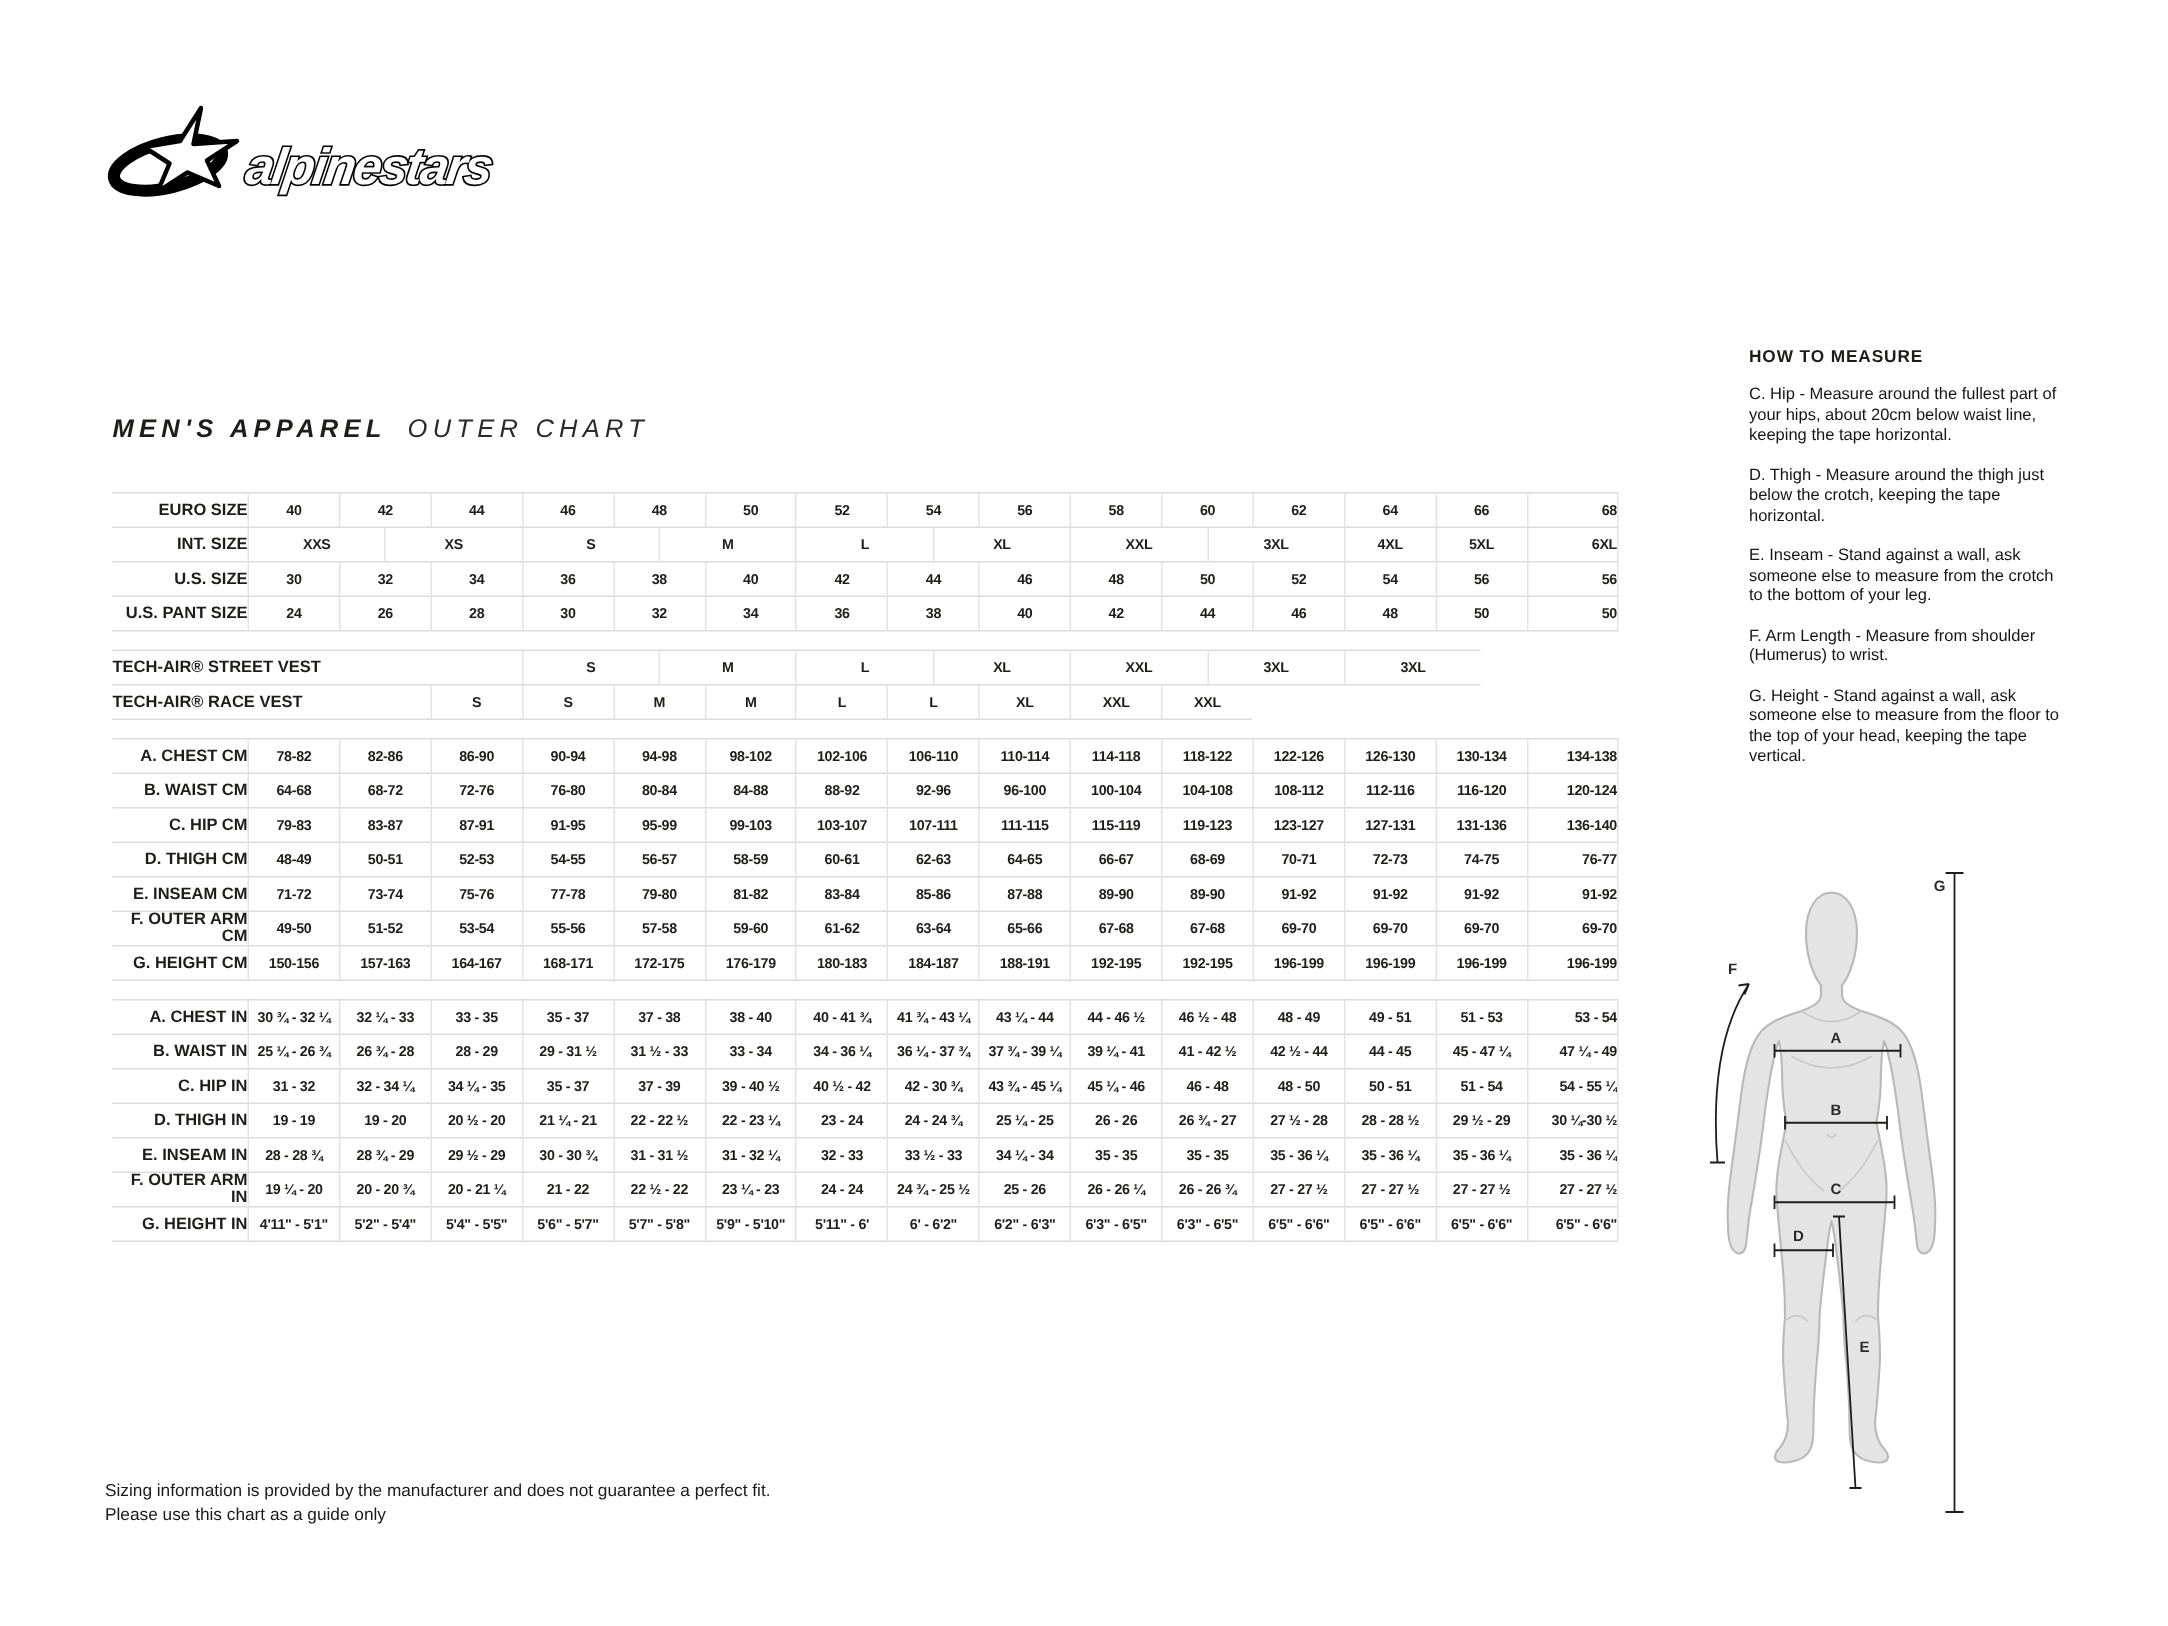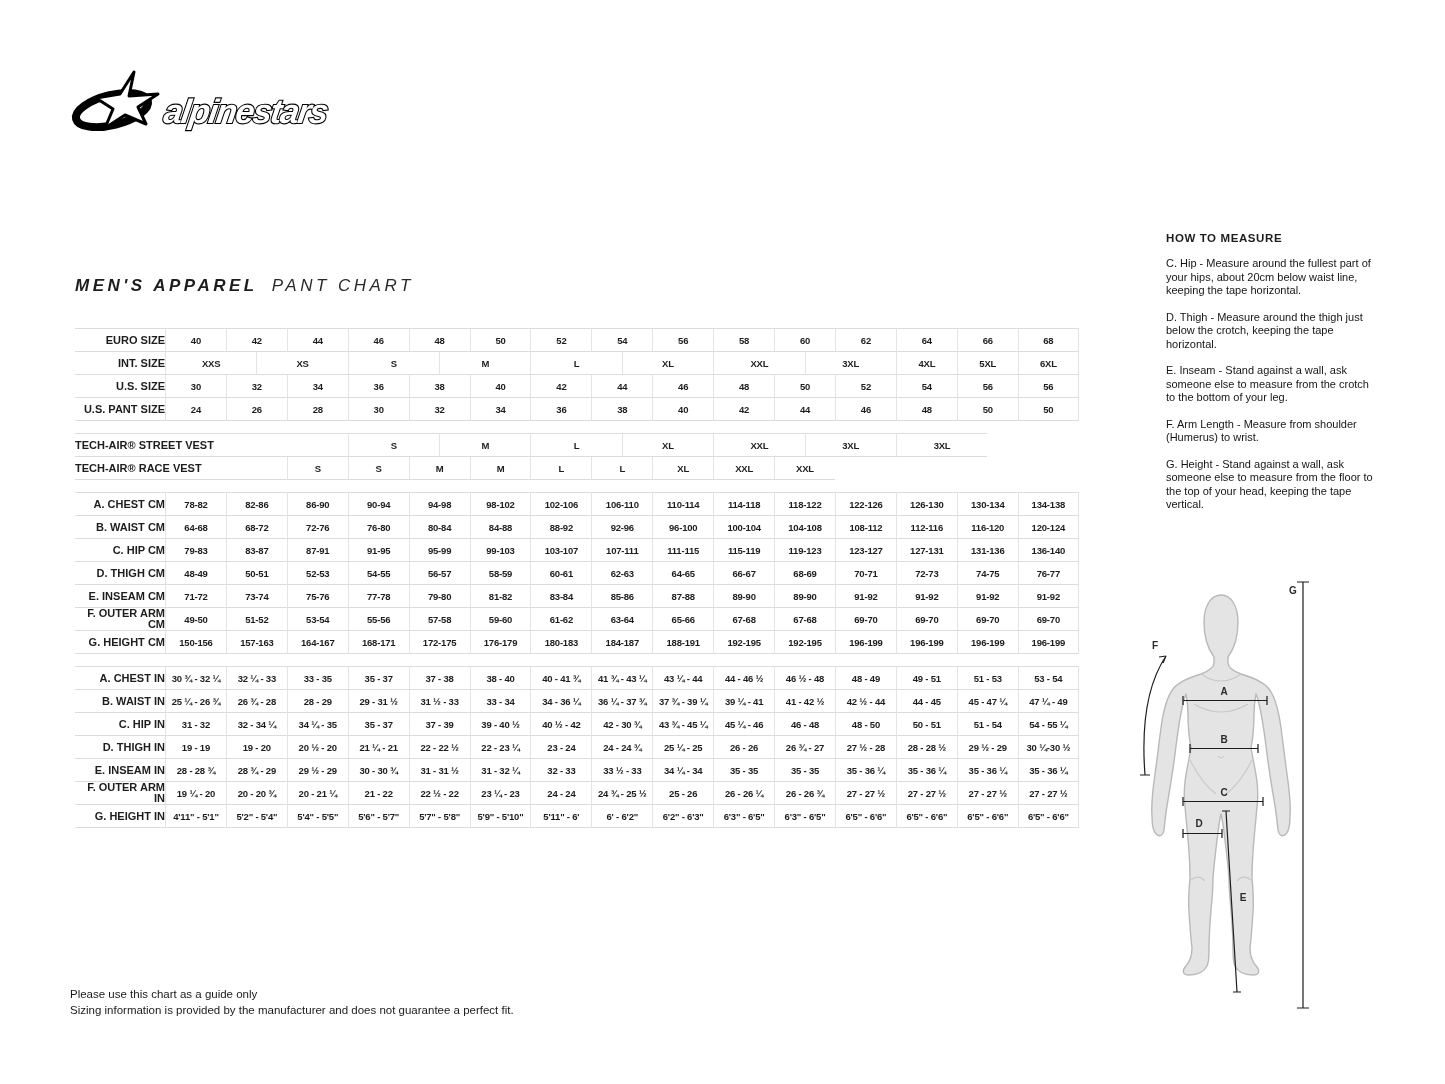--- a/index.html
+++ b/index.html
@@ -18,21 +18,21 @@
   
   table.size{position:absolute;left:75px;top:328px;width:1004px;table-layout:fixed;
              border-collapse:separate;border-spacing:0;}
   table.size col.lbl{width:90px;}
   table.size th{font-size:11px;font-weight:bold;text-align:right;vertical-align:middle;
                 padding:0;height:22px;border-bottom:1px solid #dcdcdc;line-height:11px;}
   table.size tr.nw th{white-space:nowrap;overflow:visible;}
   table.size td{font-size:9.5px;font-weight:bold;text-align:center;vertical-align:middle;
                 padding:0;height:22px;letter-spacing:-0.2px;white-space:nowrap;overflow:hidden;
                 border-bottom:1px solid #dcdcdc;border-left:1px solid #e4e4e4;}
-  table.size td:last-child{border-right:1px solid #e4e4e4;}
+  table.size td:last-child{border-right:1px solid #e4e4e4;text-align:right;}
   table.size tr.gtop th,table.size tr.gtop td{border-top:1px solid #dcdcdc;}
   table.size td.lead{border-left:none;}
   table.size td.tail{border:none !important;}
   table.size tr.spacer td{border:none !important;height:12px;}
 
   
   .measure{position:absolute;left:1166px;top:185px;width:214px;margin-top:47px;}
   .measure h2{margin:0 0 13px 0;font-size:11.5px;font-weight:bold;letter-spacing:0.6px;}
   .measure p{margin:0 0 13px 0;font-size:11px;line-height:13.5px;color:#151515;}
 
@@ -52,21 +52,21 @@
     <svg width="310" height="66" viewBox="0 0 310 66">
       <ellipse cx="42" cy="40" rx="37" ry="15" fill="none" stroke="#000" stroke-width="8" transform="rotate(-14 42 40)"></ellipse>
       <path d="M64,2 L50,24 L26,28 L43,39 L35,58 L55,45 L76,54 L68,37 L88,24 L59,26 Z" fill="#fff" stroke="#000" stroke-width="3" stroke-linejoin="round"></path>
       <g transform="skewX(-8)">
         <text x="100" y="53" font-size="34" font-weight="bold" font-style="italic" letter-spacing="-1.5" fill="#fff" stroke="#000" stroke-width="2.2" paint-order="stroke">alpinestars</text>
       </g>
     </svg>
   </div>
 
   <div class="title">
-    <span class="t-bold">MEN'S APPAREL</span><span class="t-light">PANT CHART</span>
+    <span class="t-bold">MEN'S APPAREL</span><span class="t-light">OUTER CHART</span>
   </div>
 
   <table class="size" id="size-table">
     <colgroup>
         <col class="lbl">
         <col span="30">
       </colgroup>
     <tbody>
         <tr class="gtop">
           <th>EURO SIZE</th>
@@ -479,17 +479,17 @@
       <text x="96" y="175" text-anchor="middle">B</text>
       <text x="96" y="228" text-anchor="middle">C</text>
       <text x="71" y="259" text-anchor="middle">D</text>
       <text x="115" y="333" text-anchor="middle">E</text>
       <text x="27" y="81" text-anchor="middle">F</text>
       <text x="165" y="26" text-anchor="middle">G</text>
     </svg>
   </div>
 
   <div class="footer">
+    <div>Sizing information is provided by the manufacturer and does not guarantee a perfect fit.</div>
     <div>Please use this chart as a guide only</div>
-    <div>Sizing information is provided by the manufacturer and does not guarantee a perfect fit.</div>
   </div>
 
 </div>
 
 </body></html>

